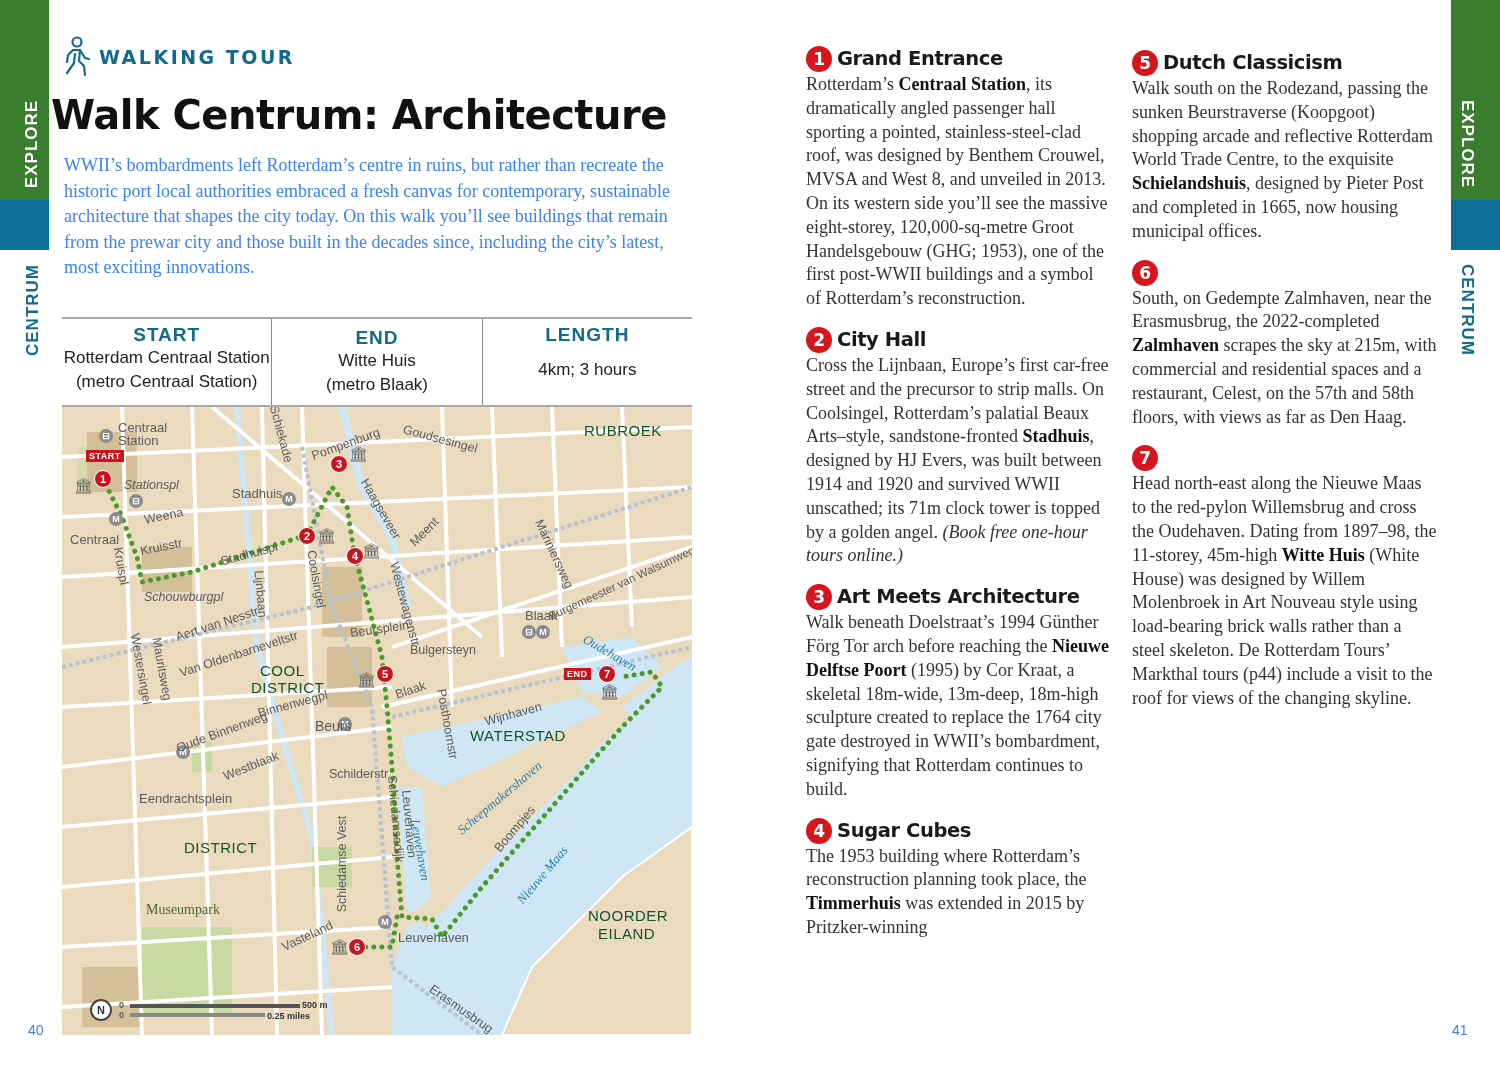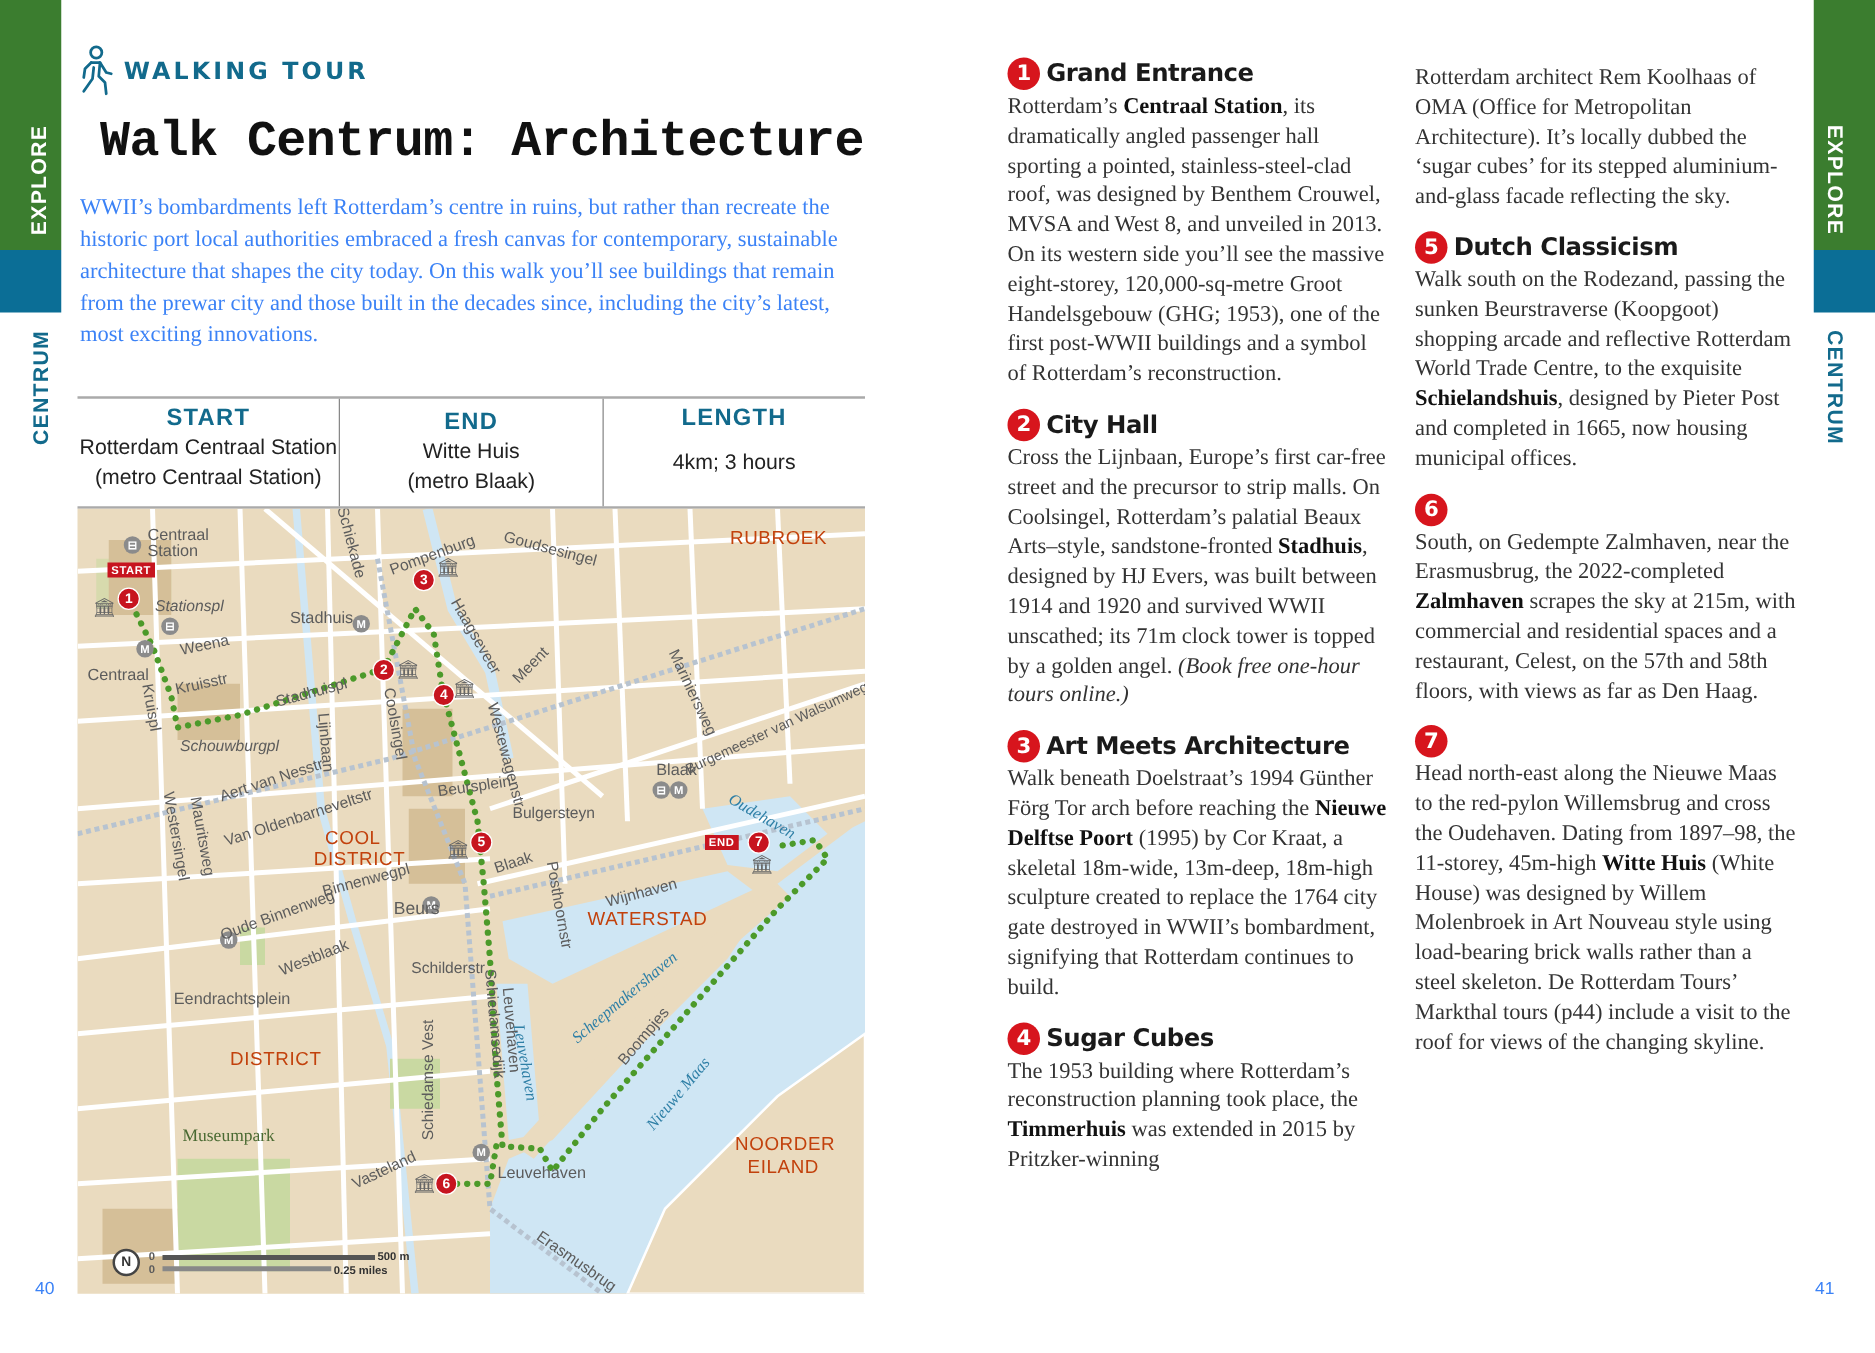--- a/index.html
+++ b/index.html
@@ -17,21 +17,21 @@
   .intro{font-family:"Liberation Serif",serif;font-size:18px;line-height:25.5px;color:#3b82f6;width:640px;}
   
   .info{border-top:2px solid #aaa;border-bottom:2px solid #aaa;display:flex;}
   .info .cell{flex:1;text-align:center;font-family:"Liberation Sans",sans-serif;border-right:1px solid #888;padding-top:5px;}
   .info .cell:last-child{border-right:none;}
   .info .hdr{color:#126a8c;font-weight:bold;font-size:19px;letter-spacing:1px;}
   .info .val{font-size:17px;line-height:24px;color:#222;}
   
   .map{background:#eadbbf;overflow:hidden;}
   .lbl{font-family:"Liberation Sans",sans-serif;font-size:12.5px;color:#5c5c5c;white-space:nowrap;position:absolute;}
-  .lbl.district{font-size:15px;color:#c2410c;letter-spacing:0.5px;line-height:17px;text-align:left;}
+  .lbl.district{font-size:15px;color:#14532d;letter-spacing:0.5px;line-height:17px;text-align:left;}
   .lbl.water{font-family:"Liberation Serif",serif;font-style:italic;color:#2e7fa6;font-size:13px;}
   .lbl.park{font-family:"Liberation Serif",serif;color:#4a6a32;font-size:14px;}
   .stop{position:absolute;width:16px;height:16px;border-radius:50%;background:#c7141f;color:#fff;font-family:"Liberation Sans",sans-serif;font-weight:bold;font-size:11px;text-align:center;line-height:16px;border:1.5px solid #fff;}
   .flag{position:absolute;background:#c7141f;color:#fff;font-family:"Liberation Sans",sans-serif;font-weight:bold;font-size:9px;padding:1px 3px;letter-spacing:0.5px;}
   .metro{position:absolute;width:14px;height:14px;border-radius:50%;background:#8b8b8b;color:#fff;font-family:"Liberation Sans",sans-serif;font-weight:bold;font-size:9px;text-align:center;line-height:14px;}
   .museum{position:absolute;font-size:15px;color:#666;line-height:15px;}
   
   .col{position:absolute;width:305px;}
   .sec-h{display:flex;align-items:center;font-family:"DejaVu Sans",sans-serif;font-weight:bold;font-size:19.5px;color:#1a1a1a;line-height:24px;margin-bottom:1px;letter-spacing:-0.4px;}
   .num{flex:none;width:26px;height:26px;border-radius:50%;background:#d7151d;color:#fff;font-family:"DejaVu Sans",sans-serif;font-weight:bold;font-size:17px;line-height:26px;text-align:center;margin-right:5px;}
@@ -58,21 +58,21 @@
     <svg width="28" height="42" viewBox="0 0 28 42" fill="none" stroke="#126a8c" stroke-width="2.2" stroke-linecap="round" stroke-linejoin="round">
       <circle cx="14" cy="6" r="4.5"></circle>
       <path d="M10 14 L17 14 L22 22 L26 23"></path>
       <path d="M10 14 L5 19 L4 26"></path>
       <path d="M17 14 L16 25 L21 30 L22 39"></path>
       <path d="M12 18 L11 27 L4 37"></path>
     </svg>
   </span>
   <span class="kicker">WALKING TOUR</span>
 </div>
-<div class="abs title" style="left:80px;top:92px;font-family:Liberation Mono, monospace;">Walk Centrum: Architecture</div>
+<div class="abs title" style="left:51px;top:92px;">Walk Centrum: Architecture</div>
 <div class="abs intro" style="left:64px;top:153px;width:636px;">WWII’s bombardments left Rotterdam’s centre in ruins, but rather than recreate the historic port local authorities embraced a fresh canvas for contemporary, sustainable architecture that shapes the city today. On this walk you’ll see buildings that remain from the prewar city and those built in the decades since, including the city’s latest, most exciting innovations.</div>
 
 <div class="abs info" style="left:62px;top:317px;width:630px;height:86px;">
   <div class="cell">
     <div class="hdr">START</div>
     <div class="val">Rotterdam Centraal Station</div>
     <div class="val">(metro Centraal Station)</div>
   </div>
   <div class="cell" style="padding-top:8px;">
     <div class="hdr">END</div>
@@ -268,23 +268,20 @@
     <div class="sec">
       <div class="sec-h">
         <span class="num">4</span>
         <span>Sugar Cubes</span>
       </div>
       <div class="sec-body"><span>The 1953 building where Rotterdam’s reconstruction planning took place, the </span><b>Timmerhuis</b><span> was extended in 2015 by Pritzker-winning</span></div>
     </div>
   </div>
 <div class="col" style="left:1132px;top:50px;" id="col2">
     <div class="sec">
-      <div class="sec-body"><span>Rotterdam architect Rem Koolhaas of OMA (Office for Metropolitan Architecture). It’s locally dubbed the ‘sugar cubes’ for its stepped aluminium-and-glass facade reflecting the sky.</span></div>
-    </div>
-    <div class="sec">
       <div class="sec-h">
         <span class="num">5</span>
         <span>Dutch Classicism</span>
       </div>
       <div class="sec-body"><span>Walk south on the Rodezand, passing the sunken Beurstraverse (Koopgoot) shopping arcade and reflective Rotterdam World Trade Centre, to the exquisite </span><b>Schielandshuis</b><span>, designed by Pieter Post and completed in 1665, now housing municipal offices.</span></div>
     </div>
     <div class="sec">
       <div class="sec-h">
         <span class="num">6</span>
       </div>

